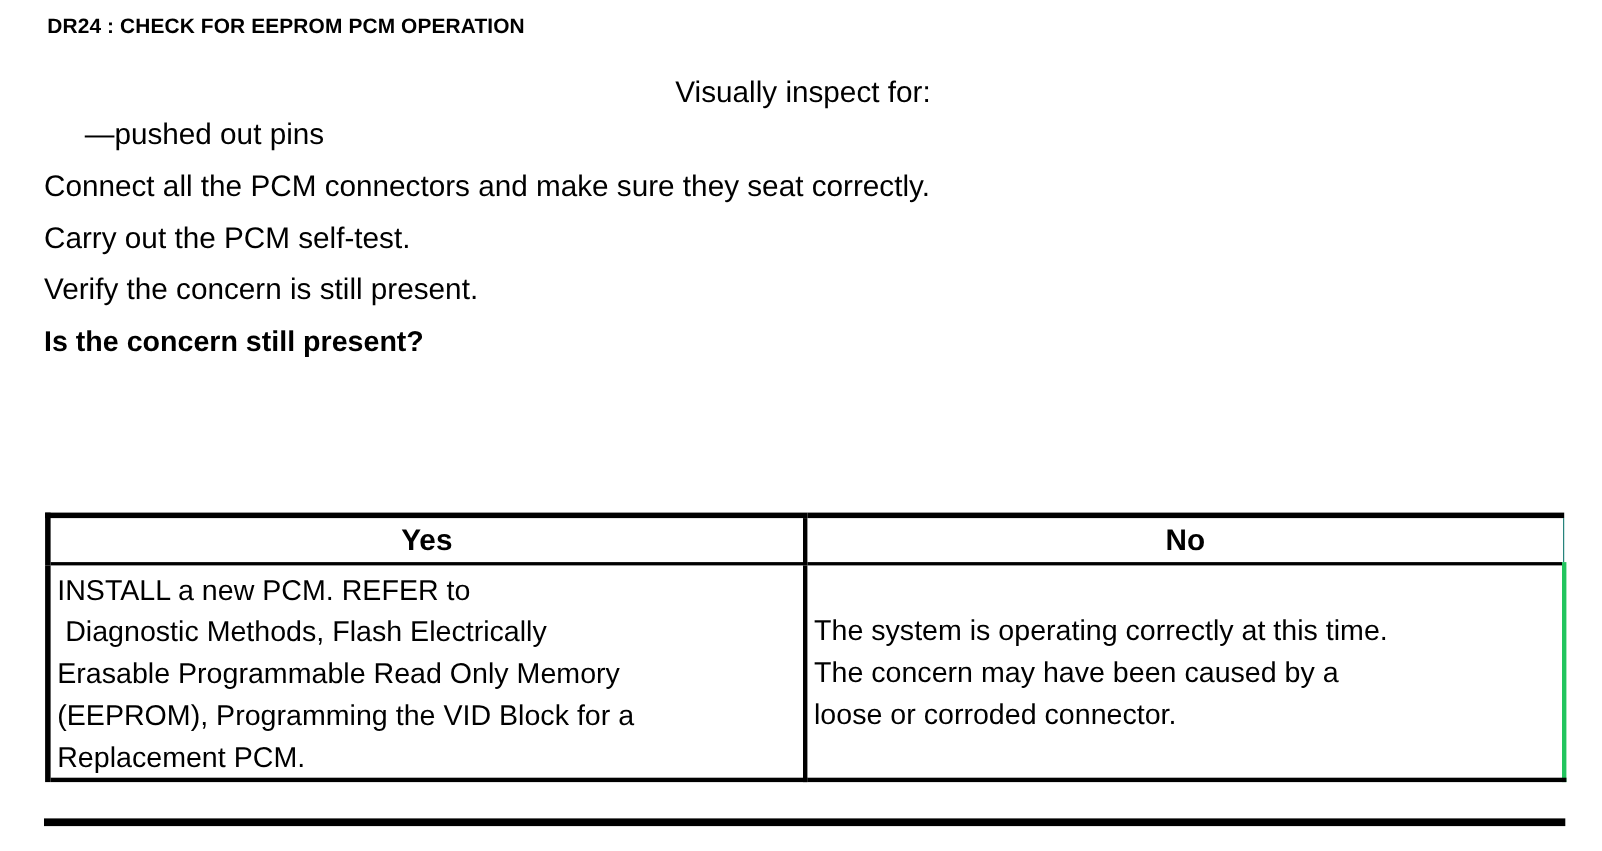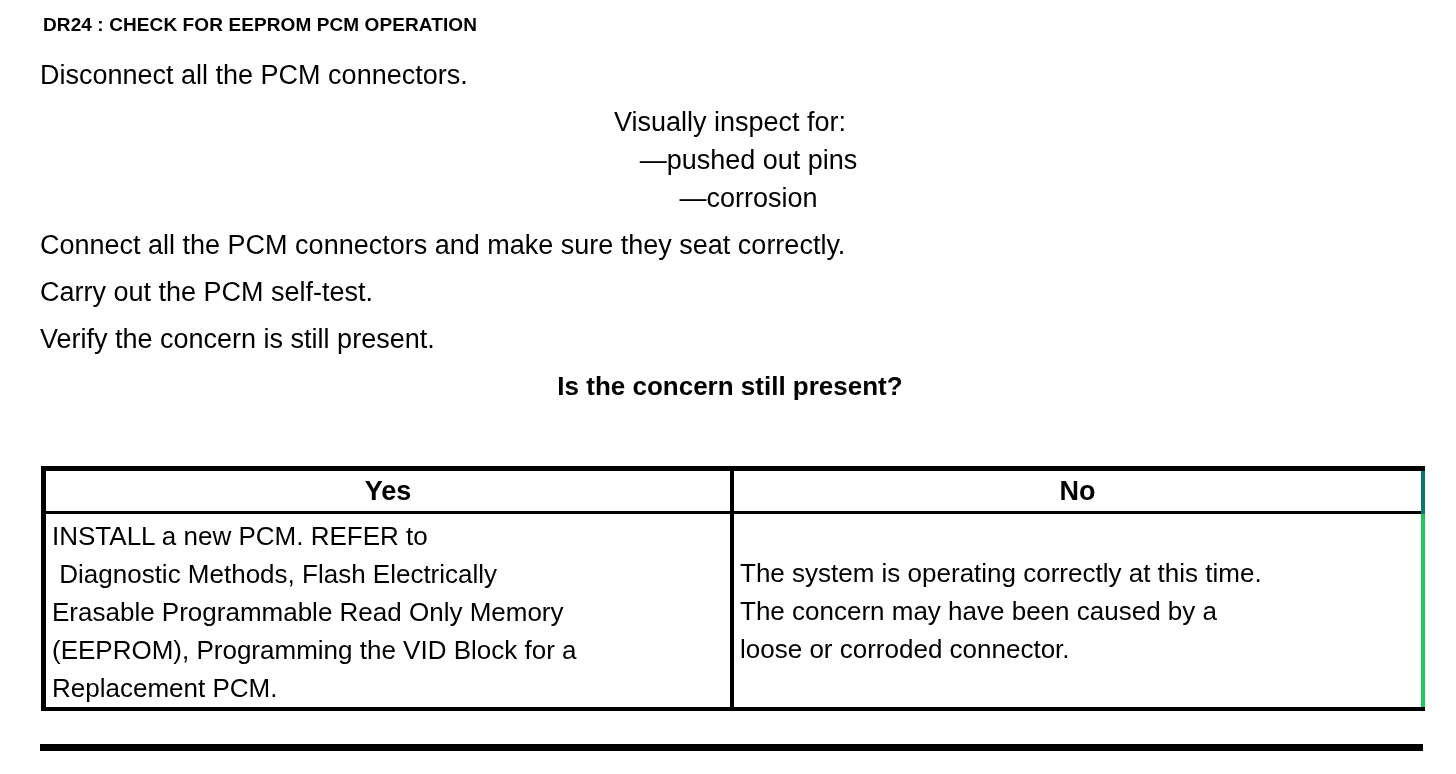--- a/index.html
+++ b/index.html
@@ -44,26 +44,24 @@
   }
   .body-line {
     font-size: 27px;
     line-height: 38px;
     white-space: nowrap;
     font-weight: normal;
   }
   .body-line.bold {
     font-weight: bold;
     font-size: 26px;
-    text-align: center;
   }
   .body-line.indent {
     padding-left: 37px;
     line-height: 38px;
-    text-align: center;
   }
   .body-line.tight {
     line-height: 38px;
     text-align: center;
   }
   .gap-sm { height: 9px; }
 
   
   .decision-table {
     position: absolute;
@@ -93,21 +91,21 @@
     font-size: 27px;
     font-weight: bold;
     height: 40px;
     line-height: 40px;
   }
   .decision-table thead th.col-yes {
     border-left: 5px solid #000;
     border-right: 4px solid #000;
   }
   .decision-table thead th.col-no {
-    border-right: 4px solid #0f766e;
+    border-right: 1px solid #0f766e;
   }
 
   
   .decision-table tbody td {
     border-bottom: 4px solid #000;
     font-size: 26px;
     line-height: 38px;
   }
   .decision-table tbody td.cell-yes {
     border-left: 5px solid #000;
@@ -141,25 +139,23 @@
   }
 </style>
 </head>
 <body>
 
 <div class="page">
 
   <div class="step-title">DR24 : CHECK FOR EEPROM PCM OPERATION</div>
 
   <div class="body-block">
-    <div class="body-line">Disconnect all the PCM connectors.</div>
     <div class="gap-sm"></div>
     <div class="body-line tight">Visually inspect for:</div>
     <div class="body-line indent">—pushed out pins</div>
-    <div class="body-line indent">—corrosion</div>
     <div class="gap-sm"></div>
     <div class="body-line">Connect all the PCM connectors and make sure they seat correctly.</div>
     <div class="gap-sm"></div>
     <div class="body-line">Carry out the PCM self-test.</div>
     <div class="gap-sm"></div>
     <div class="body-line">Verify the concern is still present.</div>
     <div class="gap-sm"></div>
     <div class="body-line bold">Is the concern still present?</div>
   </div>
 

